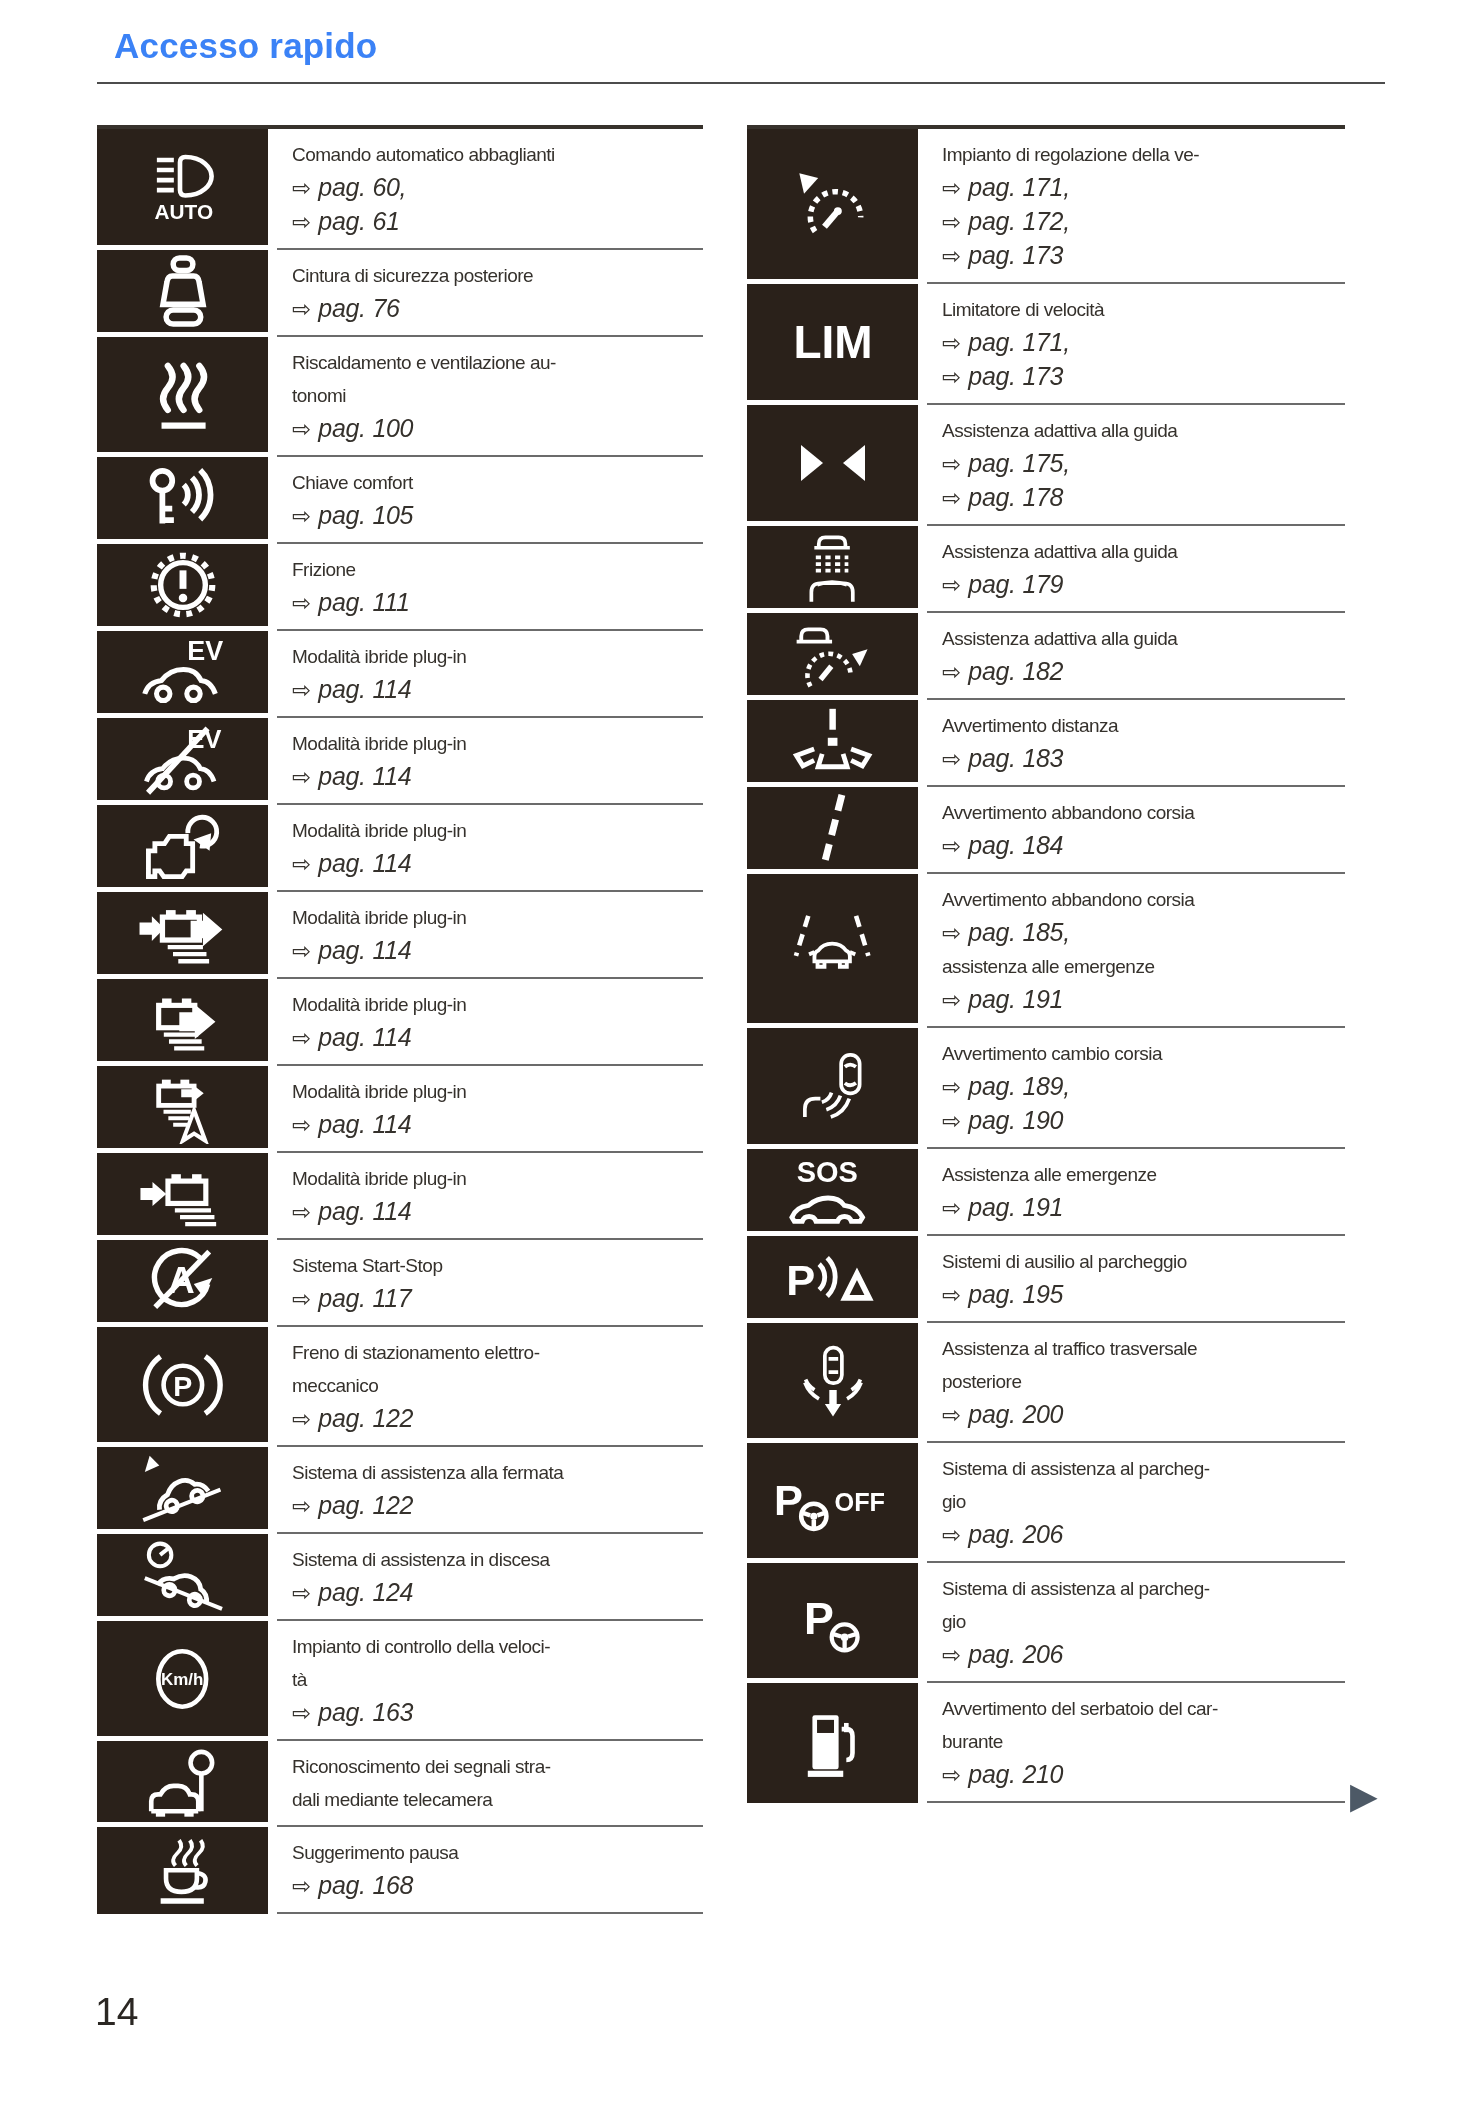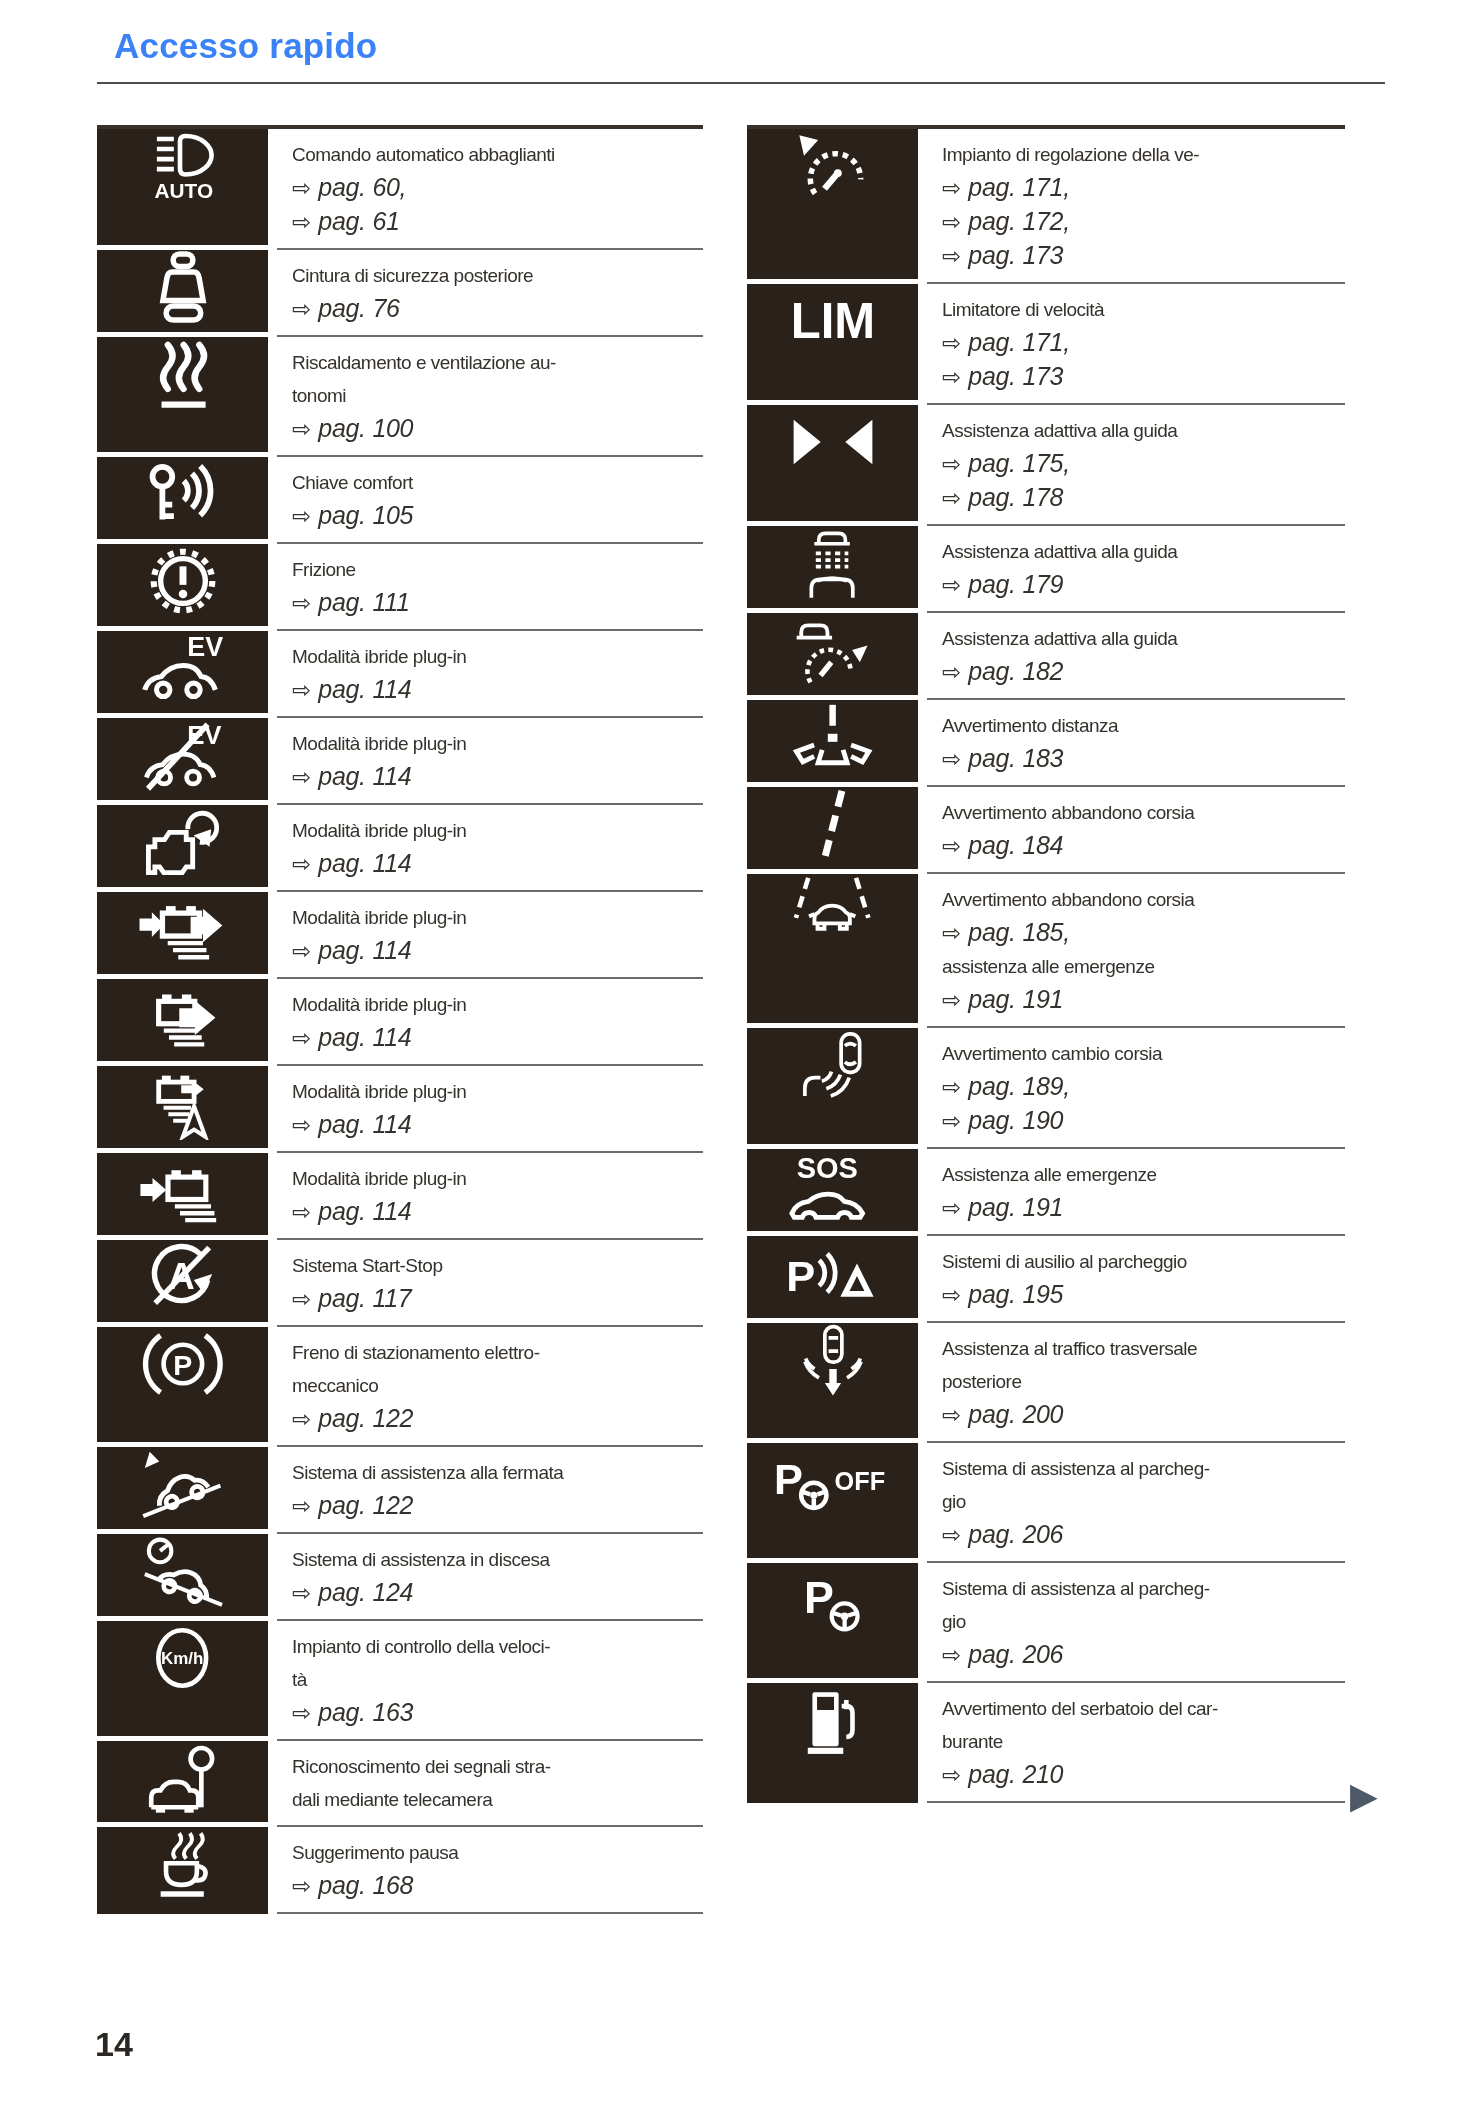--- a/index.html
+++ b/index.html
@@ -22,41 +22,41 @@
     position:absolute;left:97px;top:82px;width:1288px;height:2px;background:var(--rule);
   }
   .qa-table{
     position:absolute;top:125px;border-top:4px solid #37322c;
   }
   #left-table{left:97px;width:606px;}
   #right-table{left:747px;width:598px;}
   .row{display:flex;align-items:stretch;}
   .icon-cell{
     width:171px;min-width:171px;background:var(--cellbg);
-    display:flex;justify-content:center;
+    display:flex;align-items:center;justify-content:center;
     margin-bottom:5px;
   }
   .row:last-child .icon-cell{margin-bottom:0;}
   .icon-cell svg{display:block;max-width:128px;max-height:74px;width:auto;height:auto;}
   .text-cell{
     flex:1;margin-left:9px;border-bottom:2px solid var(--sep);
     padding:9px 2px 9px 15px;
   }
   .title-line{
     font-size:19px;line-height:33px;color:var(--ink);
     letter-spacing:-0.5px;white-space:nowrap;
   }
   .ref-line{font-size:25px;line-height:33px;white-space:nowrap;}
   .ref-arrow{
     font-family:"DejaVu Sans",sans-serif;font-style:normal;
     font-size:23px;margin-right:7px;color:var(--ink);
   }
   .ref-text{font-style:italic;color:var(--ink);letter-spacing:-0.3px;}
   .page-number{
-    position:absolute;left:95px;top:1990px;font-size:34px;font-weight:bold;color:#2b2723;margin-top:35px;
+    position:absolute;left:95px;top:1990px;font-size:39px;font-weight:normal;color:#2b2723;
   }
   .continue-arrow{
     position:absolute;left:1350px;top:1778px;font-size:36px;line-height:36px;
     color:var(--arrowblue);font-family:"DejaVu Sans",sans-serif;
   }
 </style>
 </head>
 <body>
 
 <h1 class="page-title">Accesso rapido</h1>

